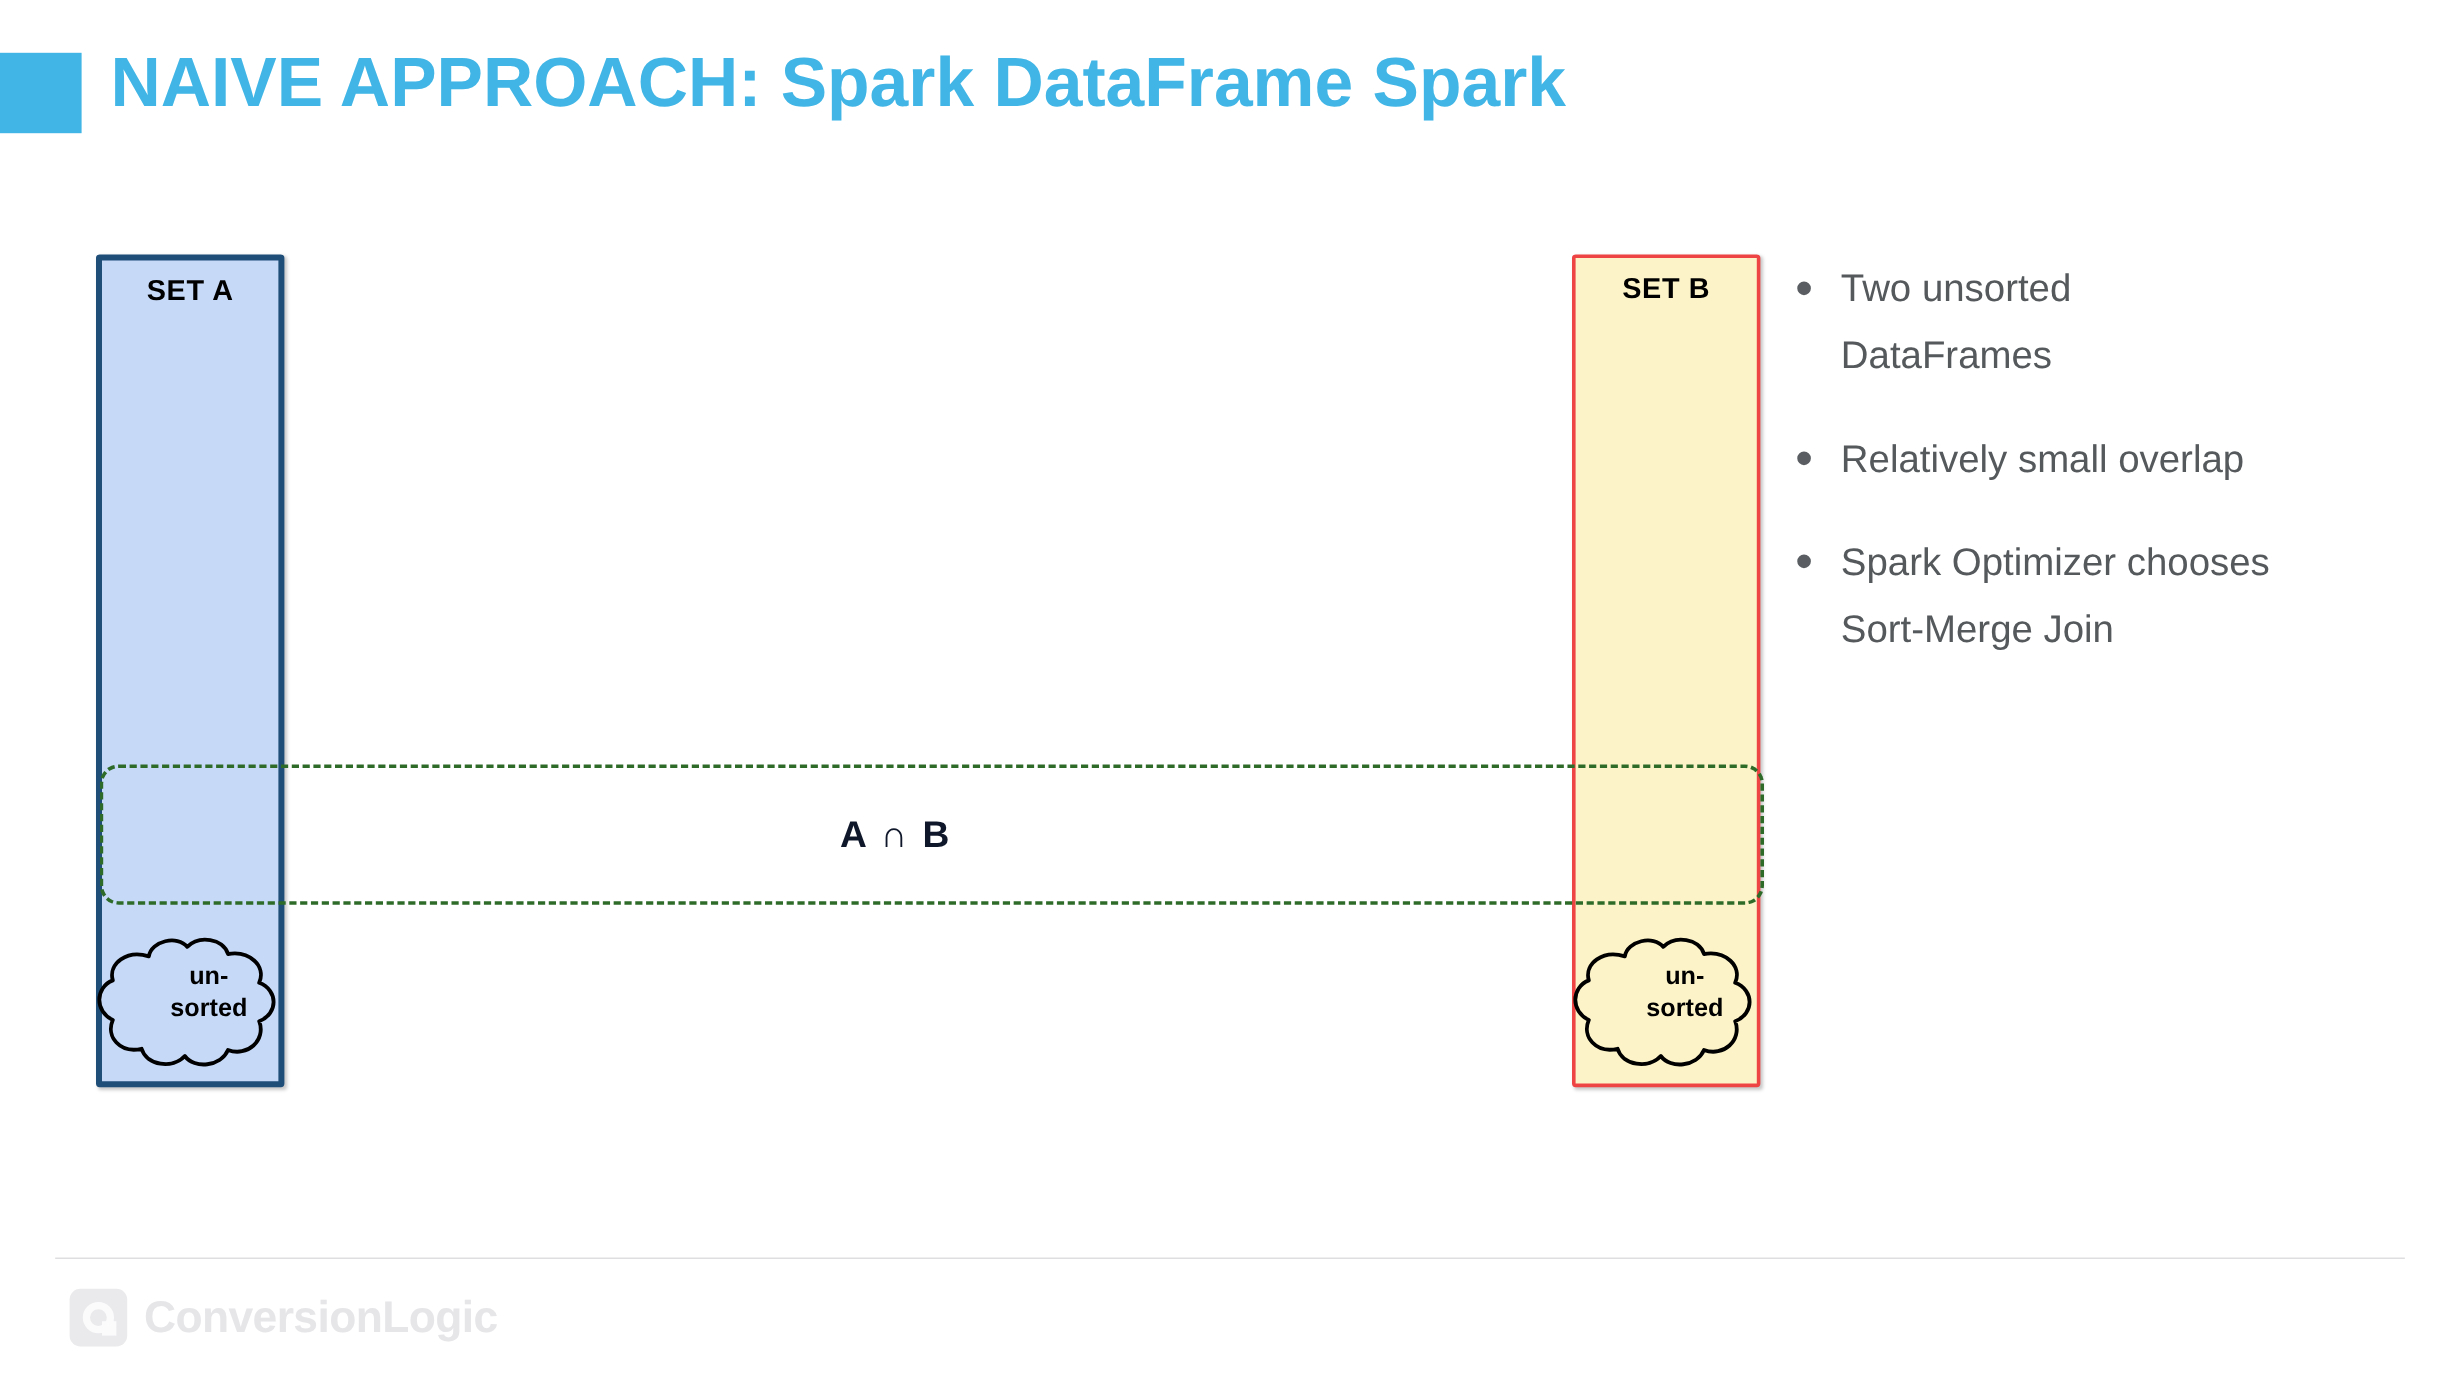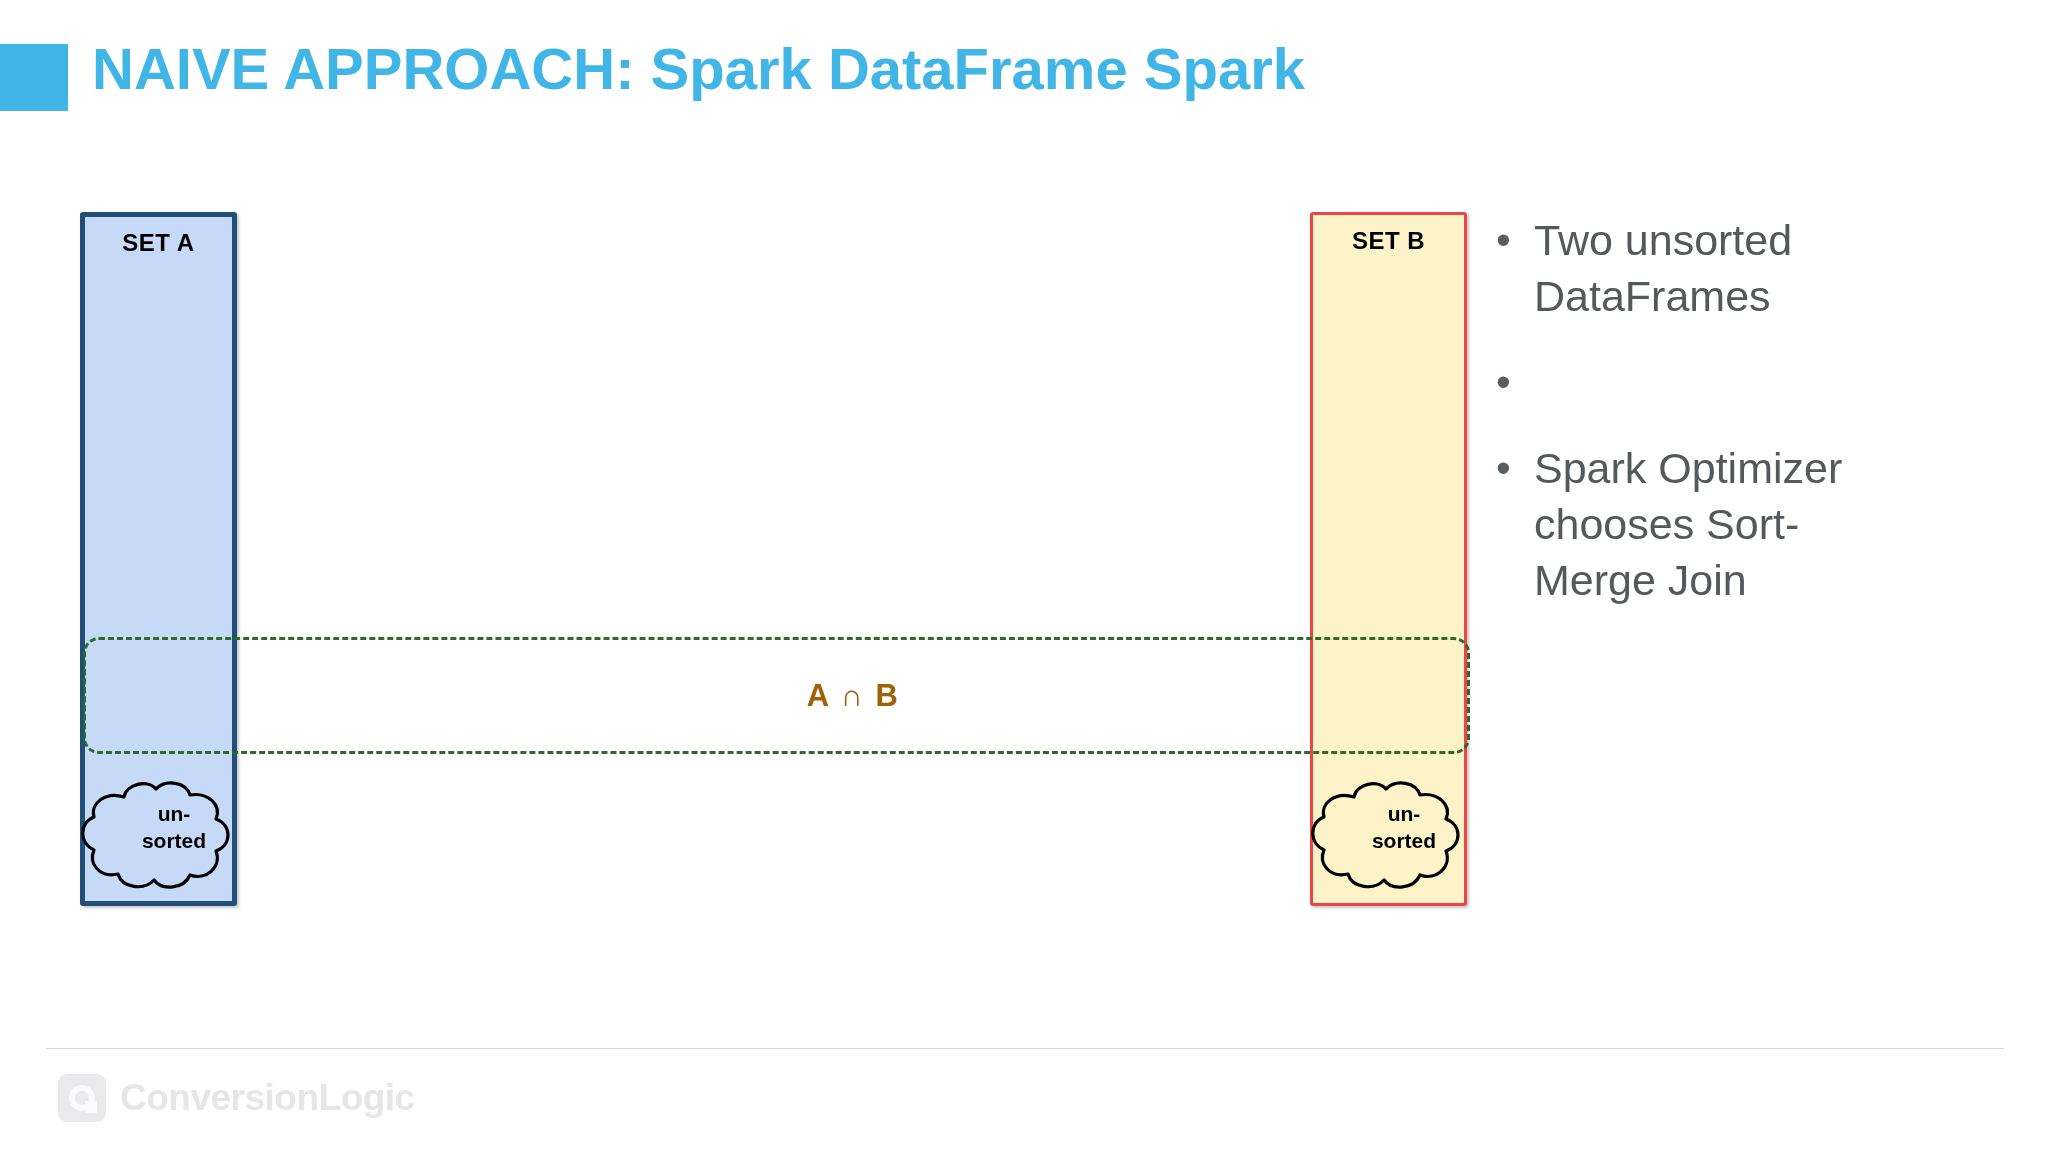--- a/index.html
+++ b/index.html
@@ -88,24 +88,24 @@
     height: 117px;
     border: 3px dashed #2E6B29;
     border-radius: 16px;
     box-sizing: border-box;
   }
   .intersect-label {
     position: absolute;
     left: 700px;
     top: 678px;
     width: 200px;
-    text-align: right;
+    text-align: left;
     font-size: 31px;
     font-weight: bold;
-    color: #a16207;
+    color: #0f172a;
     letter-spacing: 2px;
   }
 
   
   .cloud-wrap {
     position: absolute;
     width: 160px;
     height: 120px;
     top: 775px;
   }
@@ -142,21 +142,21 @@
     width: 44px;
     font-size: 42px;
     line-height: 56px;
     color: #5A5E62;
     text-align: left;
     padding-left: 6px;
     box-sizing: border-box;
   }
   .bullet-text {
     flex: 1 1 auto;
-    font-size: 43px;
+    font-size: 32px;
     line-height: 56px;
     color: #55595C;
   }
 
   
   .footer-divider {
     position: absolute;
     left: 46px;
     top: 1048px;
     width: 1958px;
@@ -268,20 +268,21 @@
 
 </div>
 
 <div class="bullets">
   <div class="bullet-item">
     <span class="bullet-dot">•</span>
     <span class="bullet-text">Two unsorted DataFrames</span>
   </div>
   <div class="bullet-item">
     <span class="bullet-dot">•</span>
+    <span class="bullet-text">Relatively small overlap</span>
   </div>
   <div class="bullet-item">
     <span class="bullet-dot">•</span>
     <span class="bullet-text">Spark Optimizer chooses Sort-Merge Join</span>
   </div>
 </div>
 
 <div class="footer-divider"></div>
 <div class="footer-logo">
   <span class="footer-logo-mark">

